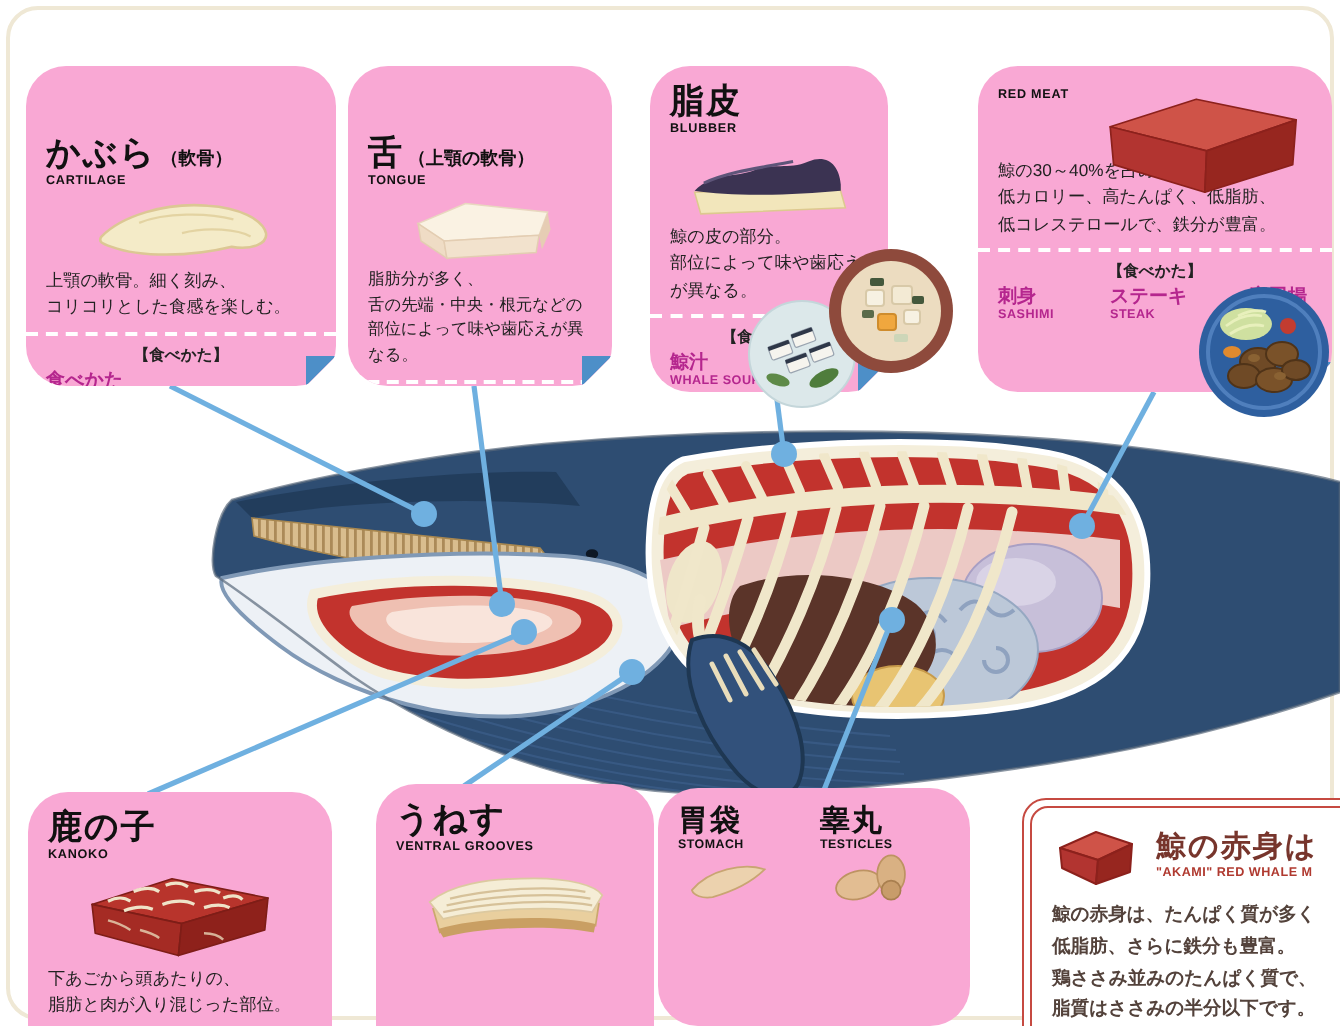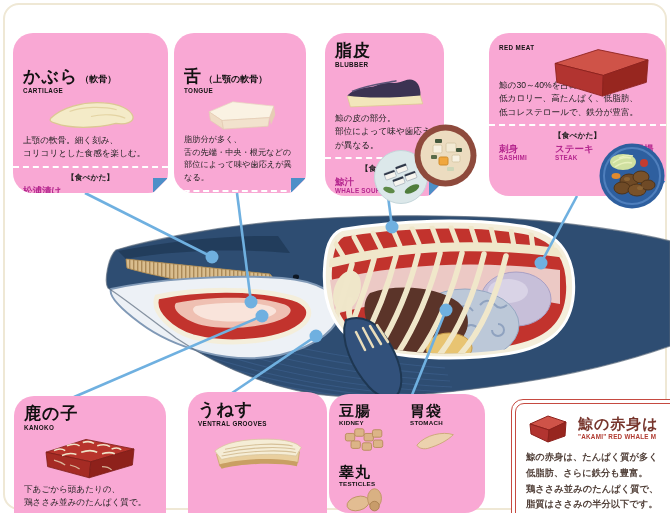--- a/index.html
+++ b/index.html
@@ -171,21 +171,21 @@
     <div class="en">CARTILAGE</div>
     <svg class="illus" width="110" height="36" viewBox="0 0 110 42">
       <path d="M8,26 C20,14 45,6 70,8 C88,9 102,16 104,24 C105,30 96,34 84,32 C60,38 30,38 14,32 C8,30 6,29 8,26 Z" fill="#f4ebc8" stroke="#dcc794" stroke-width="1.5"></path>
       <path d="M30,18 C45,12 70,12 85,16 M55,24 C70,20 88,22 95,26" stroke="#e3d3a2" stroke-width="1.3" fill="none"></path>
     </svg>
     <div class="desc">上顎の軟骨。細く刻み、
 コリコリとした食感を楽しむ。</div>
     <div class="sep"></div>
     <div class="eat">【食べかた】</div>
     <div>
-        <div class="ijp">松浦漬け</div>
+        <div class="ijp">食べかた</div>
         <div class="ien">PICKLED CARTIAGE</div>
       </div>
     <div class="fold"></div>
   </div>
 
   <div class="card" style="left:174px;top:33px;width:132px;height:160px">
     <div class="ttl">
         <span class="jp">舌</span>
         <span class="note">（上顎の軟骨）</span>
       </div>
@@ -334,21 +334,21 @@
         <path d="M54,24 q12,-4 20,0"></path>
           <path d="M80,26 q10,-3 16,0"></path>
       </g>
       <g stroke="#e8d6b6" stroke-width="1.5" fill="none" opacity=".8">
         <path d="M20,34 q8,2 14,6"></path>
           <path d="M40,40 q8,2 12,5"></path>
           <path d="M80,42 q8,0 12,4"></path>
       </g>
     </svg>
     <div class="desc">下あごから頭あたりの、
-鶏ささみ並みのたんぱく質で。</div>
+脂肪と肉が入り混じった部位。</div>
     <div class="sep" style="position:absolute;left:0;right:0;bottom:6px;margin:0"></div>
   </div>
 
   <div class="card nocut" style="left:188px;top:392px;width:139px;height:156px">
     <div class="ttl">
         <span class="jp">うねす</span>
       </div>
     <div class="en">VENTRAL GROOVES</div>
     <svg class="illus" width="112" height="44" viewBox="0 0 118 52">
       <path d="M10,30 C35,24 85,22 108,27 L106,40 C80,34 36,36 14,44 Z" fill="#e9cf9e" stroke="#caa86e"></path>
@@ -357,35 +357,20 @@
       <g stroke="#d6c199" stroke-width="1.3" fill="none">
         <path d="M20,24 C45,18 80,16 100,20"></path>
           <path d="M18,28 C45,22 82,20 103,24"></path>
           <path d="M16,32 C45,26 84,24 104,28"></path>
       </g>
     </svg>
   </div>
 
   <div class="card nocut" style="left:329px;top:394px;width:156px;height:119px">
     <div class="ogrid">
-      <div>
-        <div class="ojp">豆腸</div>
-        <div class="oen">KIDNEY</div>
-        <svg width="52" height="28" viewBox="0 0 52 30">
-          <g fill="#dcb487" stroke="#b98c5c" stroke-width="1">
-            <rect x="5" y="8" width="10" height="8" rx="2"></rect>
-              <rect x="15" y="3" width="10" height="8" rx="2"></rect>
-            <rect x="25" y="8" width="10" height="8" rx="2"></rect>
-              <rect x="34" y="4" width="10" height="8" rx="2"></rect>
-            <rect x="11" y="16" width="10" height="8" rx="2"></rect>
-              <rect x="23" y="18" width="10" height="8" rx="2"></rect>
-            <rect x="35" y="15" width="10" height="8" rx="2"></rect>
-          </g>
-        </svg>
-      </div>
       <div>
         <div class="ojp">胃袋</div>
         <div class="oen">STOMACH</div>
         <svg width="52" height="26" viewBox="0 0 52 30">
           <path d="M4,22 C14,10 34,6 46,10 C40,16 30,22 16,26 C10,27 5,25 4,22 Z" fill="#ecd2ae" stroke="#c9a573"></path>
         </svg>
       </div>
       <div>
         <div class="ojp">睾丸</div>
         <div class="oen">TESTICLES</div>

